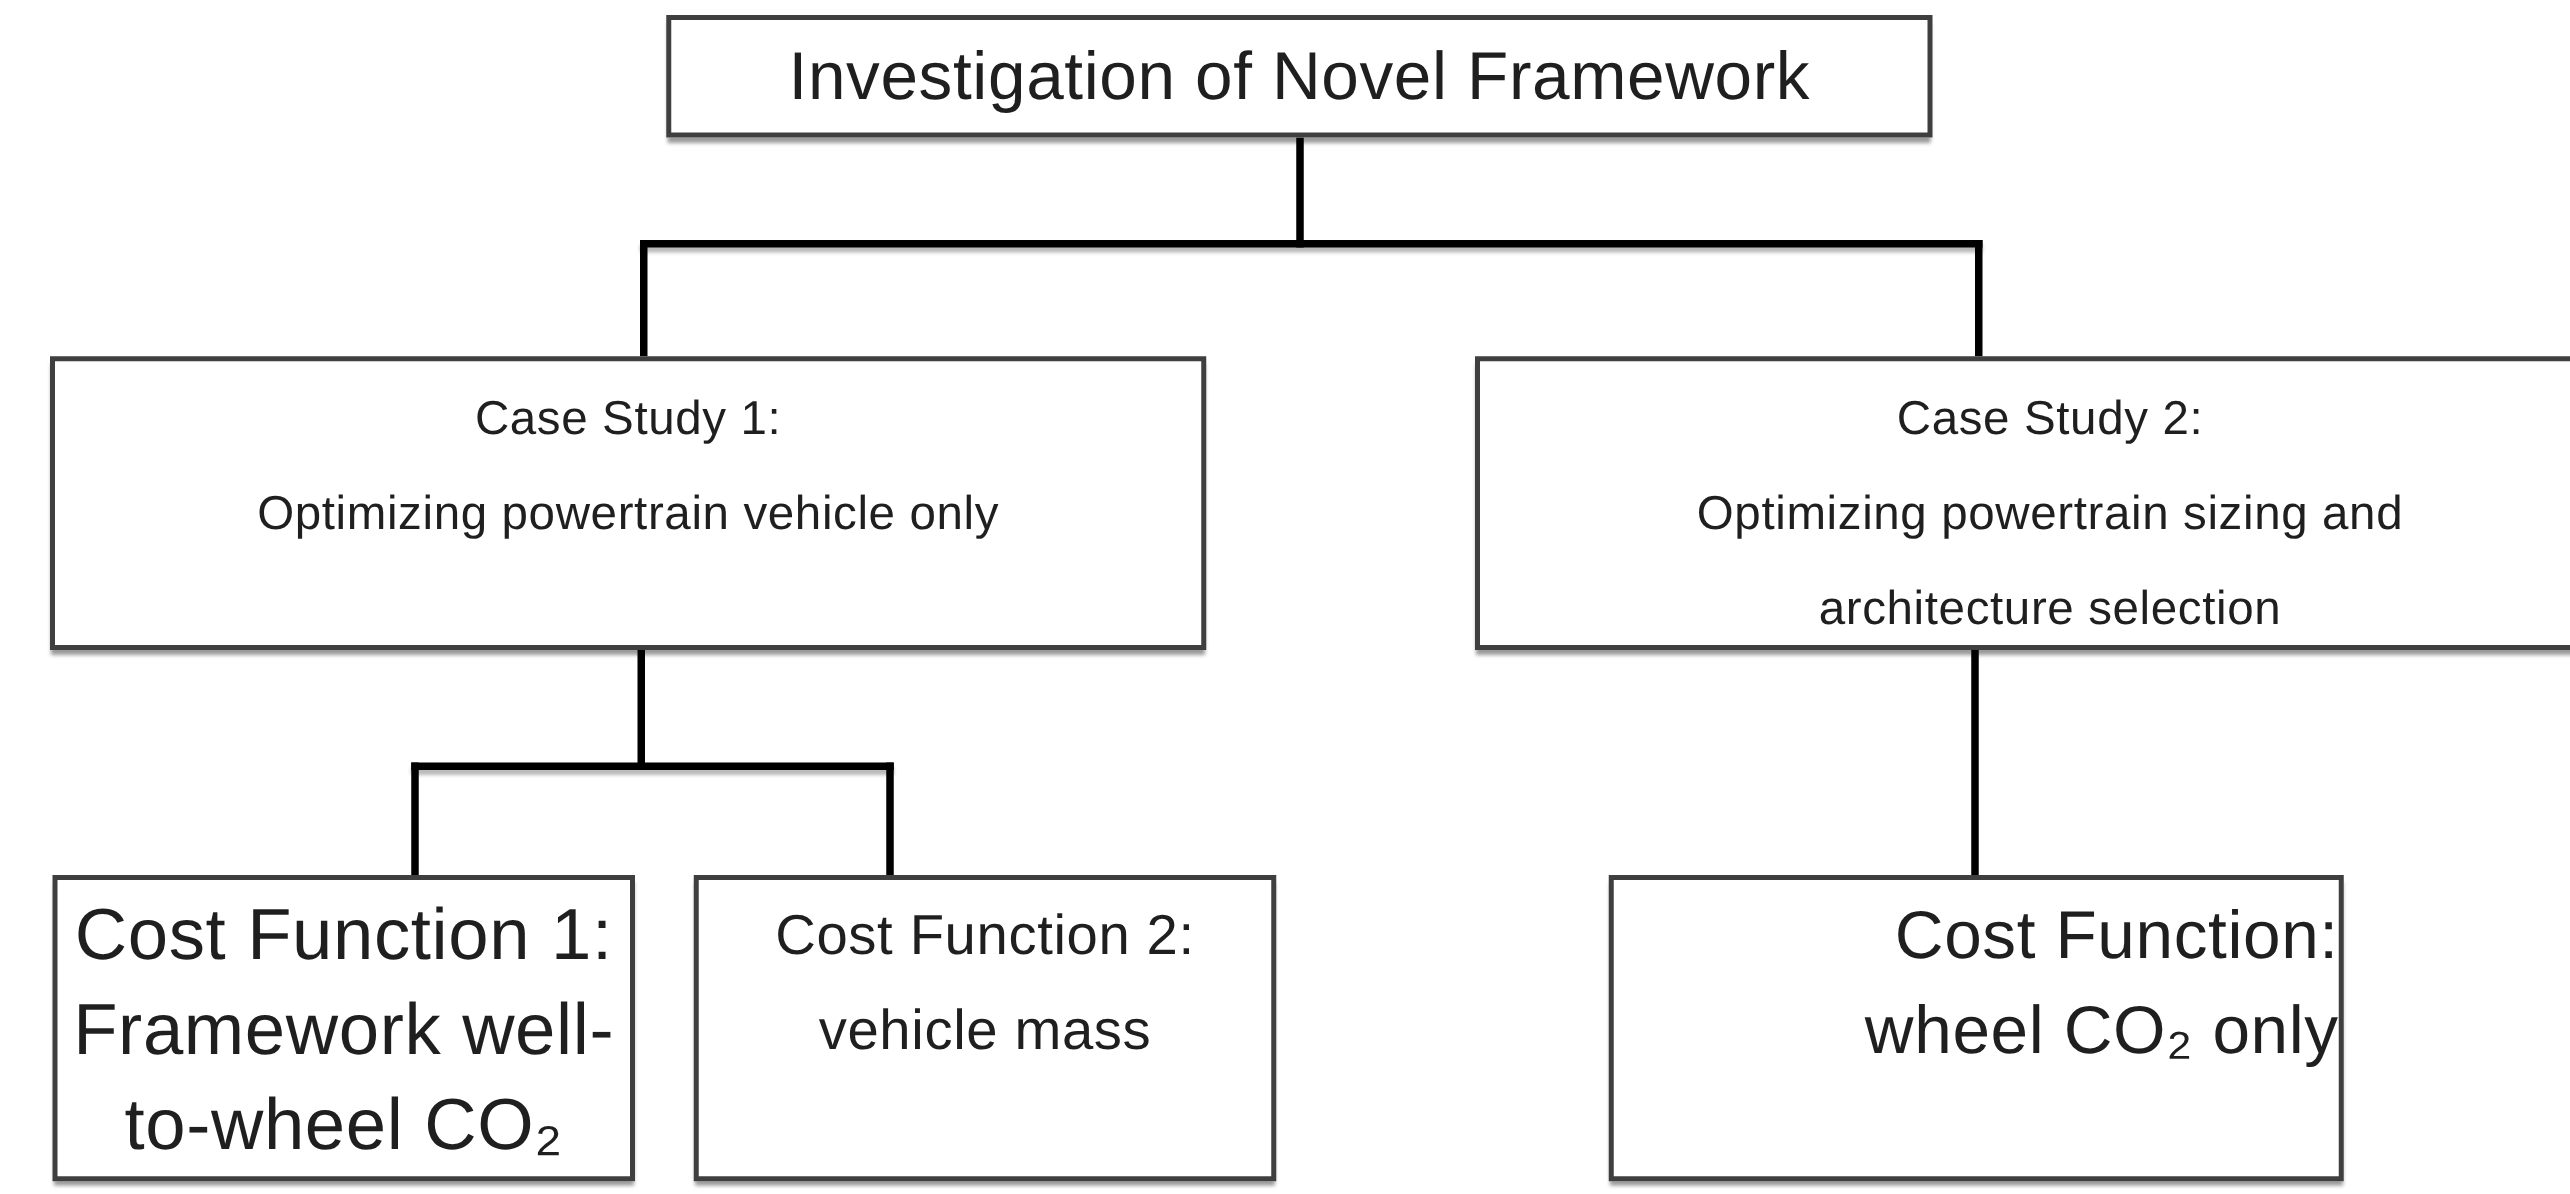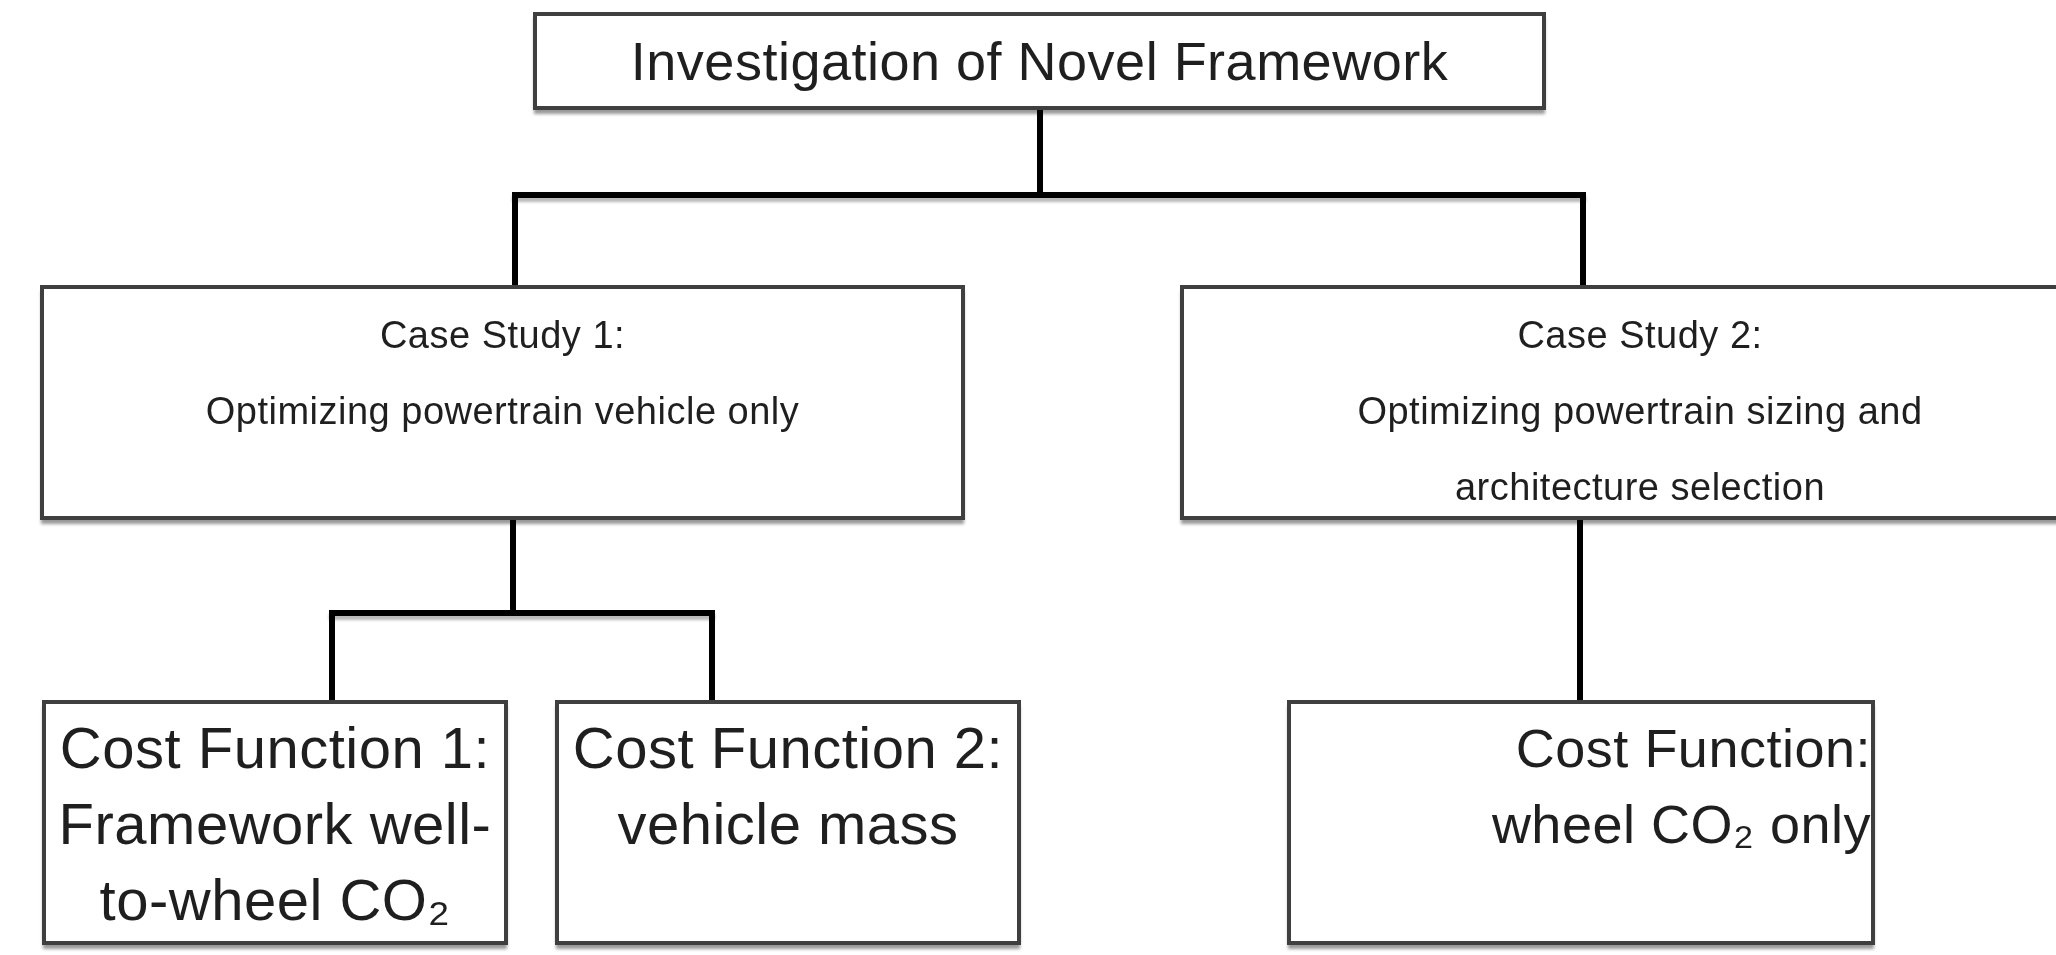--- a/index.html
+++ b/index.html
@@ -47,21 +47,21 @@
     letter-spacing: 0.5px;
   }
   #root {
     left: 533px; top: 12px; width: 1013px; height: 98px;
     display: flex; align-items: center; justify-content: center;
     font-size: 54px;
   }
   #cs1 { left: 40px;   top: 285px; width: 925px; height: 235px; padding-top: 8px; }
   #cs2 { left: 1180px; top: 285px; width: 920px; height: 235px; padding-top: 8px; }
   #cf1 { left: 10px;   top: 700px; width: 466px; height: 245px; padding-top: 6px; font-size: 58px; margin-left: 32px; }
-  #cf2 { left: 555px;  top: 700px; width: 466px; height: 245px; padding-top: 6px; font-size: 58px; }
+  #cf2 { left: 555px;  top: 700px; width: 466px; height: 245px; padding-top: 6px; font-size: 45px; }
   #cf3 { left: 1287px; top: 700px; width: 588px; height: 245px; padding-top: 6px; font-size: 54px; text-align: right; }
   .line { white-space: nowrap; }
 </style>
 </head>
 <body>
 
 <div id="canvas">
 
   <div class="c" id="c-root-v"></div>
   <div class="c h" id="c-hub1-h"></div>

